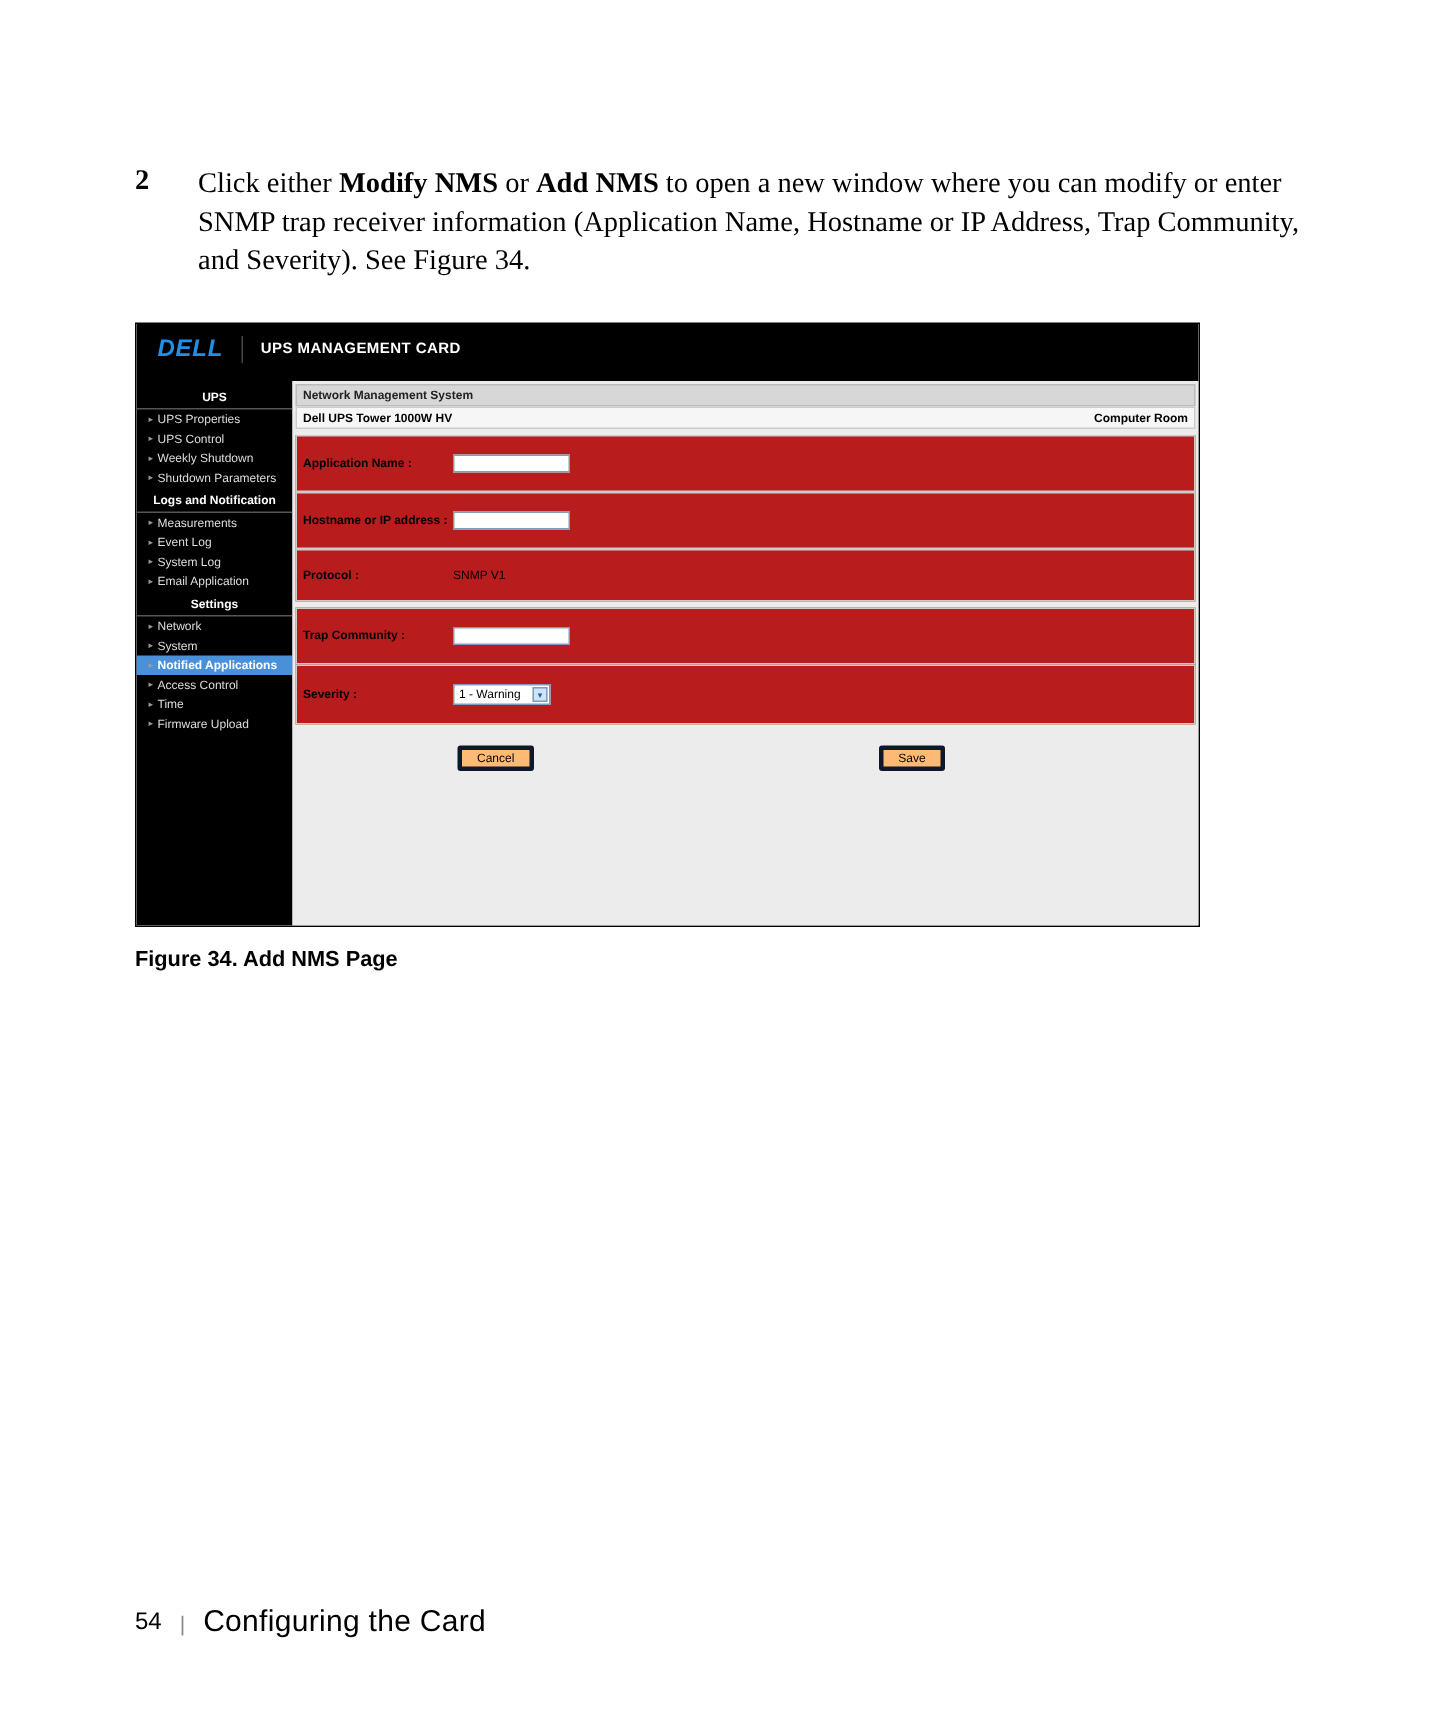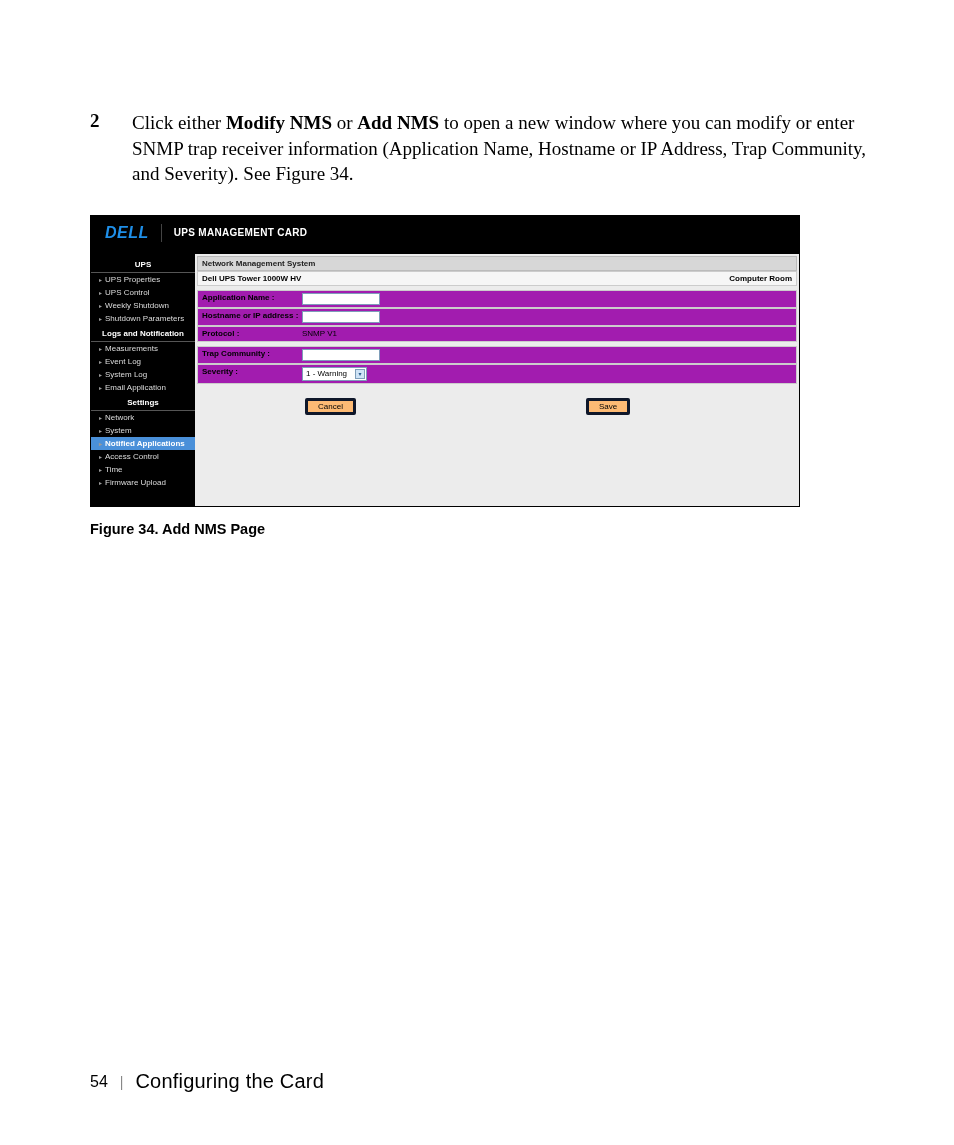--- a/index.html
+++ b/index.html
@@ -28,21 +28,21 @@
   .step-text {
     font-size: 19px;
     line-height: 1.35;
   }
   .step-text .b { font-weight: bold; }
 
   
   .shot-frame {
     border: 1px solid #000;
     width: 710px;
-    height: 292px;
+    height: 403px;
     margin-left: 0;
     margin-bottom: 14px;
     font-family: Arial, Helvetica, sans-serif;
     display: flex;
     flex-direction: column;
     overflow: hidden;
   }
   .shot-header {
     background: #000;
     color: #fff;
@@ -116,25 +116,25 @@
   .sub-bar {
     background: #f6f6f6;
     border: 1px solid #ccc;
     padding: 2px 4px;
     display: flex;
     justify-content: space-between;
     margin: 0 2px;
     font-weight: bold;
   }
   .form-row {
-    background: #a21caf;
+    background: #b91c1c;
     border: 1px solid #ccc;
-    padding: 2px 4px;
-    display: flex;
-    align-items: flex-start;
+    padding: 12px 4px;
+    display: flex;
+    align-items: center;
     margin: 0 2px;
     min-height: 16px;
   }
   .form-row.top-gap { margin-top: 4px; }
   .form-label {
     width: 100px;
     font-weight: bold;
   }
   .form-input {
     height: 12px;

